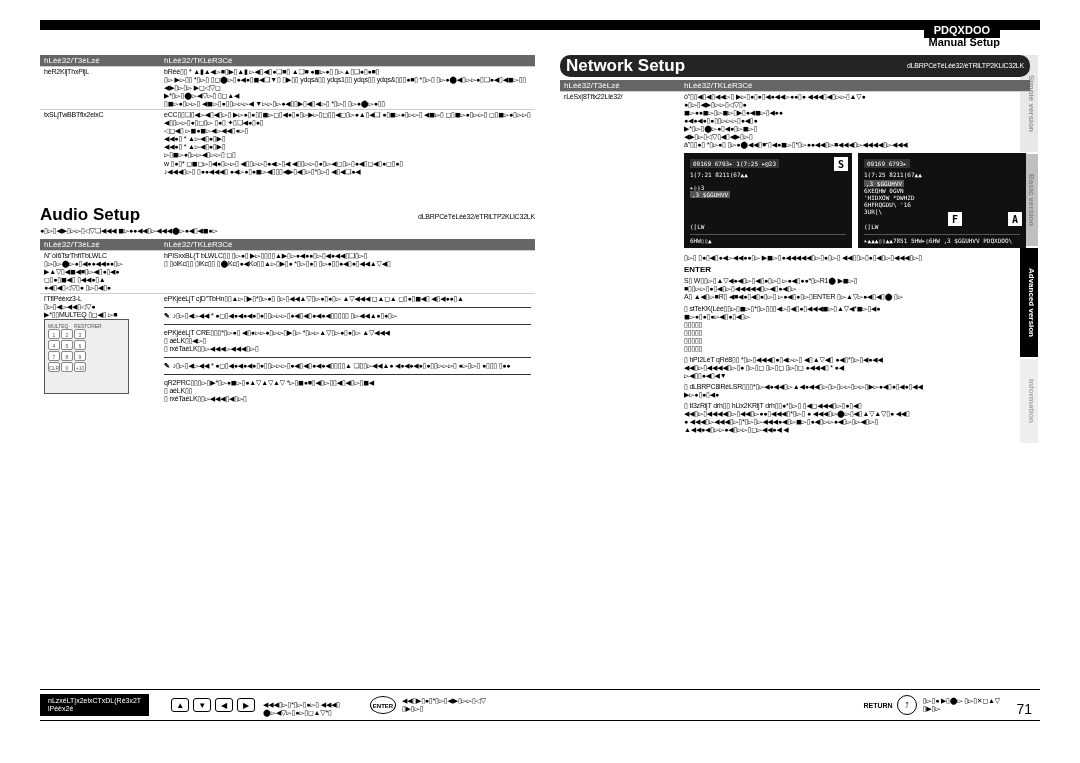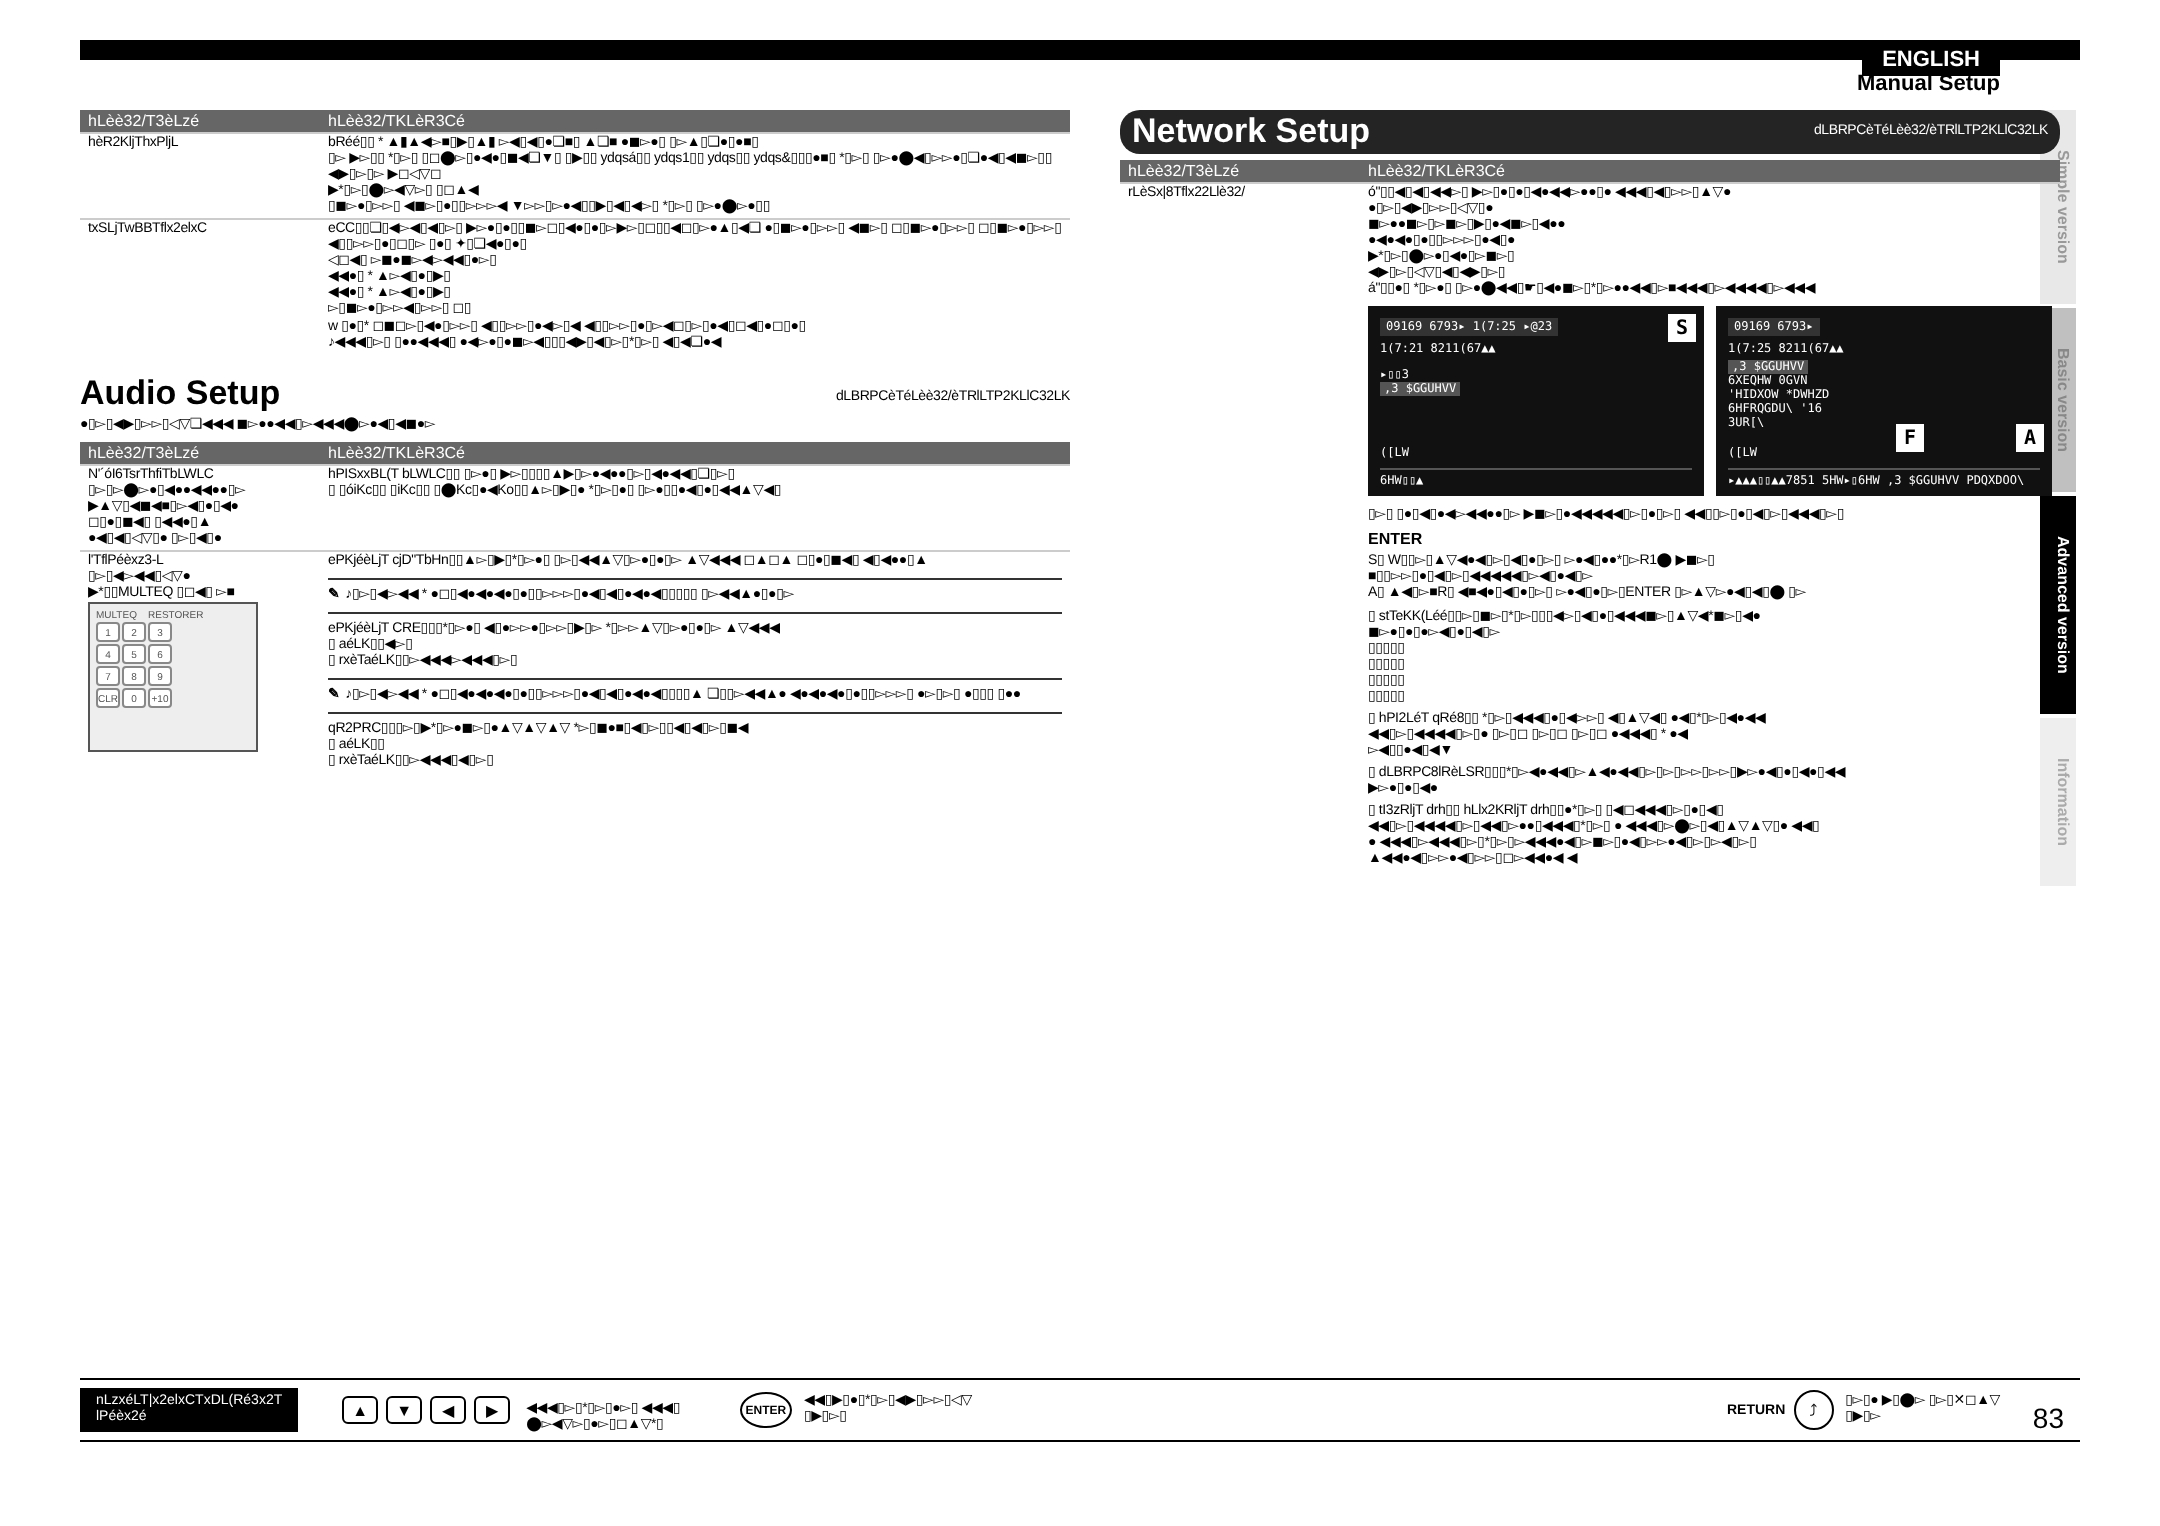--- a/index.html
+++ b/index.html
@@ -86,21 +86,21 @@
   .settings-table td {
     border-top: 1px solid #ccc;
     padding: 1px 4px;
     vertical-align: top;
   }
   .settings-table td:first-child { width: 120px; }
 
   .section-heading {
     font-size: 17px;
     font-weight: bold;
-    margin: 10px 0 2px 0;
+    margin: 28px 0 2px 0;
   }
   .section-default {
     font-size: 8px;
     float: right;
     margin-top: -14px;
     color: #333;
   }
   .subdesc {
     font-size: 8.5px;
     margin-bottom: 4px;
@@ -203,21 +203,21 @@
     align-items: center;
     font-size: 8px;
     border-radius: 10px;
   }
 
 </style>
 </head>
 <body>
 
 <div class="top-black-bar"></div>
-<div class="english-label">ENGLISH</div>
+<div class="english-label">PDQXDOO</div>
 <div class="manual-setup">Manual Setup</div>
 
 <div class="side-tabs">
   <div class="side-tab tab-light">Simple version</div>
   <div class="side-tab tab-gray">Basic version</div>
   <div class="side-tab tab-black">Advanced version</div>
   <div class="side-tab tab-info">Information</div>
 </div>
 
 <div class="col-left">
@@ -418,13 +418,13 @@
   <span style="margin-left:30px"></span>
   <span class="bb-enter">ENTER</span>
   <span class="garble" style="margin-left:6px;white-space:pre-line">◀◀▯▶▯●▯*▯▻▯◀▶▯▻▻▯◁▽
 ▯▶▯▻▯</span>
   <span class="bb-return">RETURN</span>
   <span class="bb-circle">⤴</span>
   <span class="garble" style="margin-left:6px;white-space:pre-line;margin-right:40px">▯▻▯● ▶▯⬤▻ ▯▻▯✕◻▲▽
 ▯▶▯▻</span>
 </div>
 
-<div class="page-num">83</div>
+<div class="page-num">71</div>
 
 </body></html>

